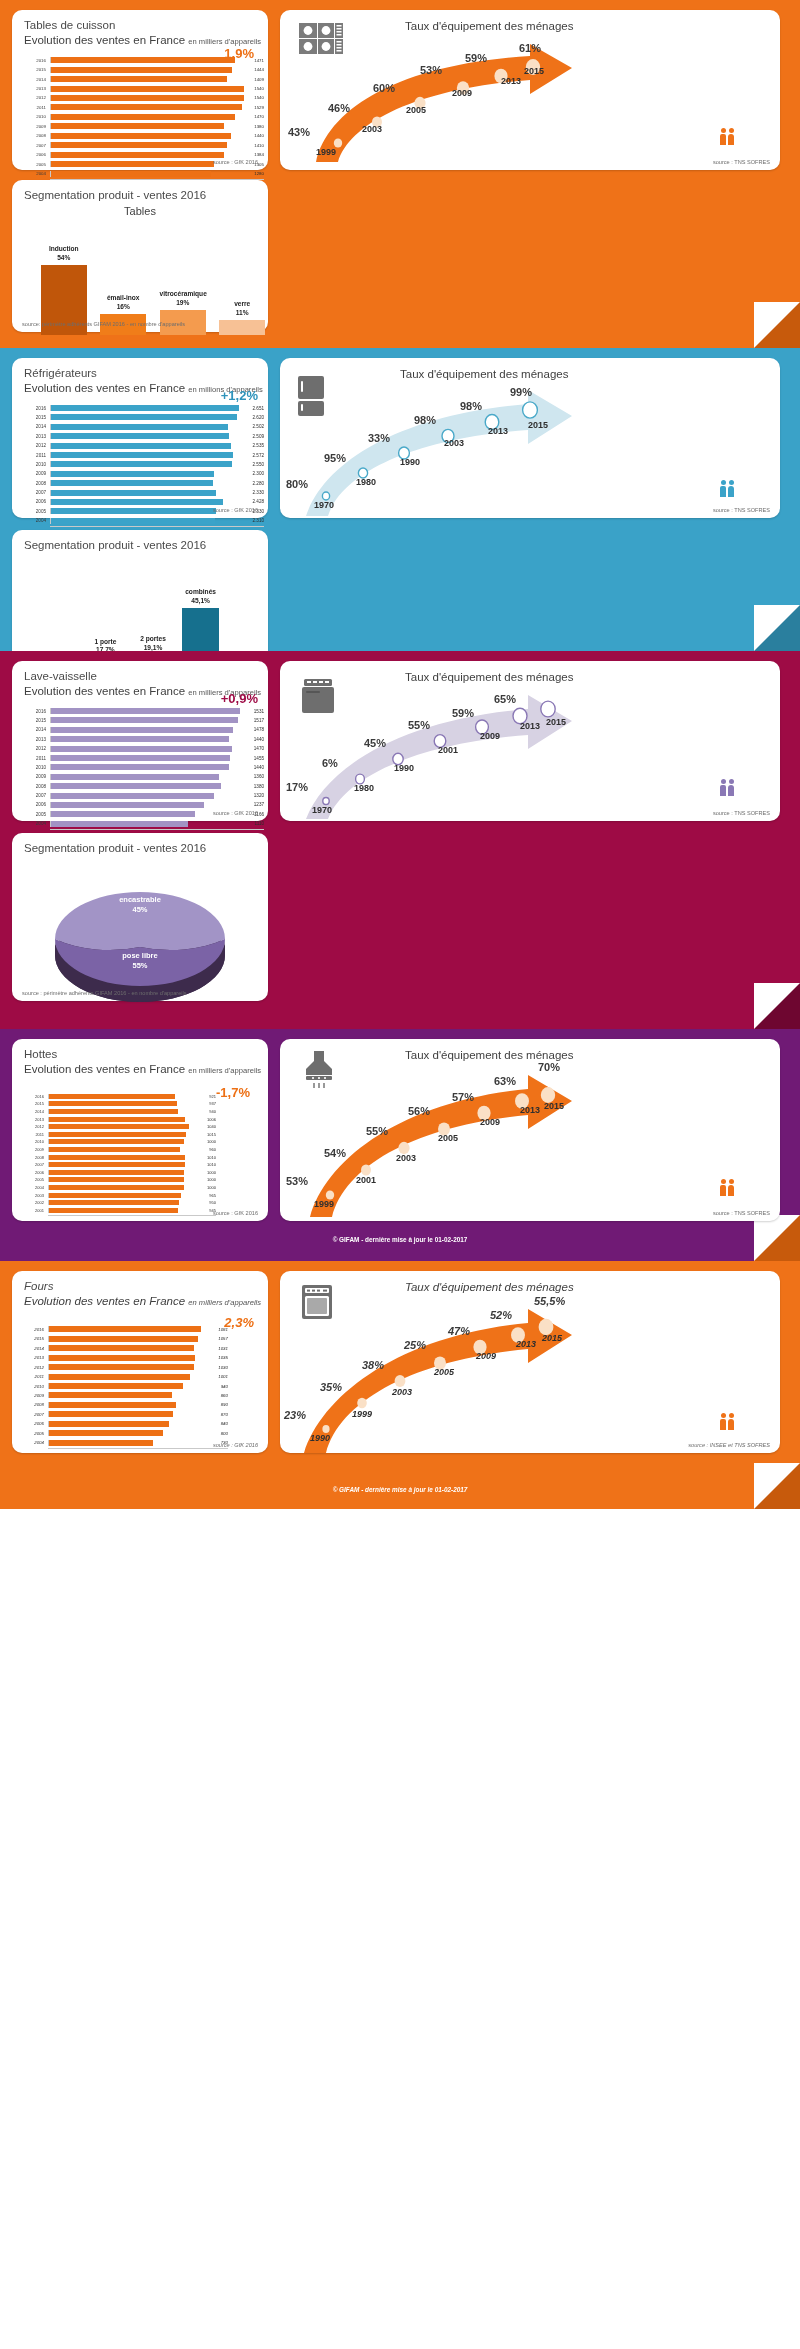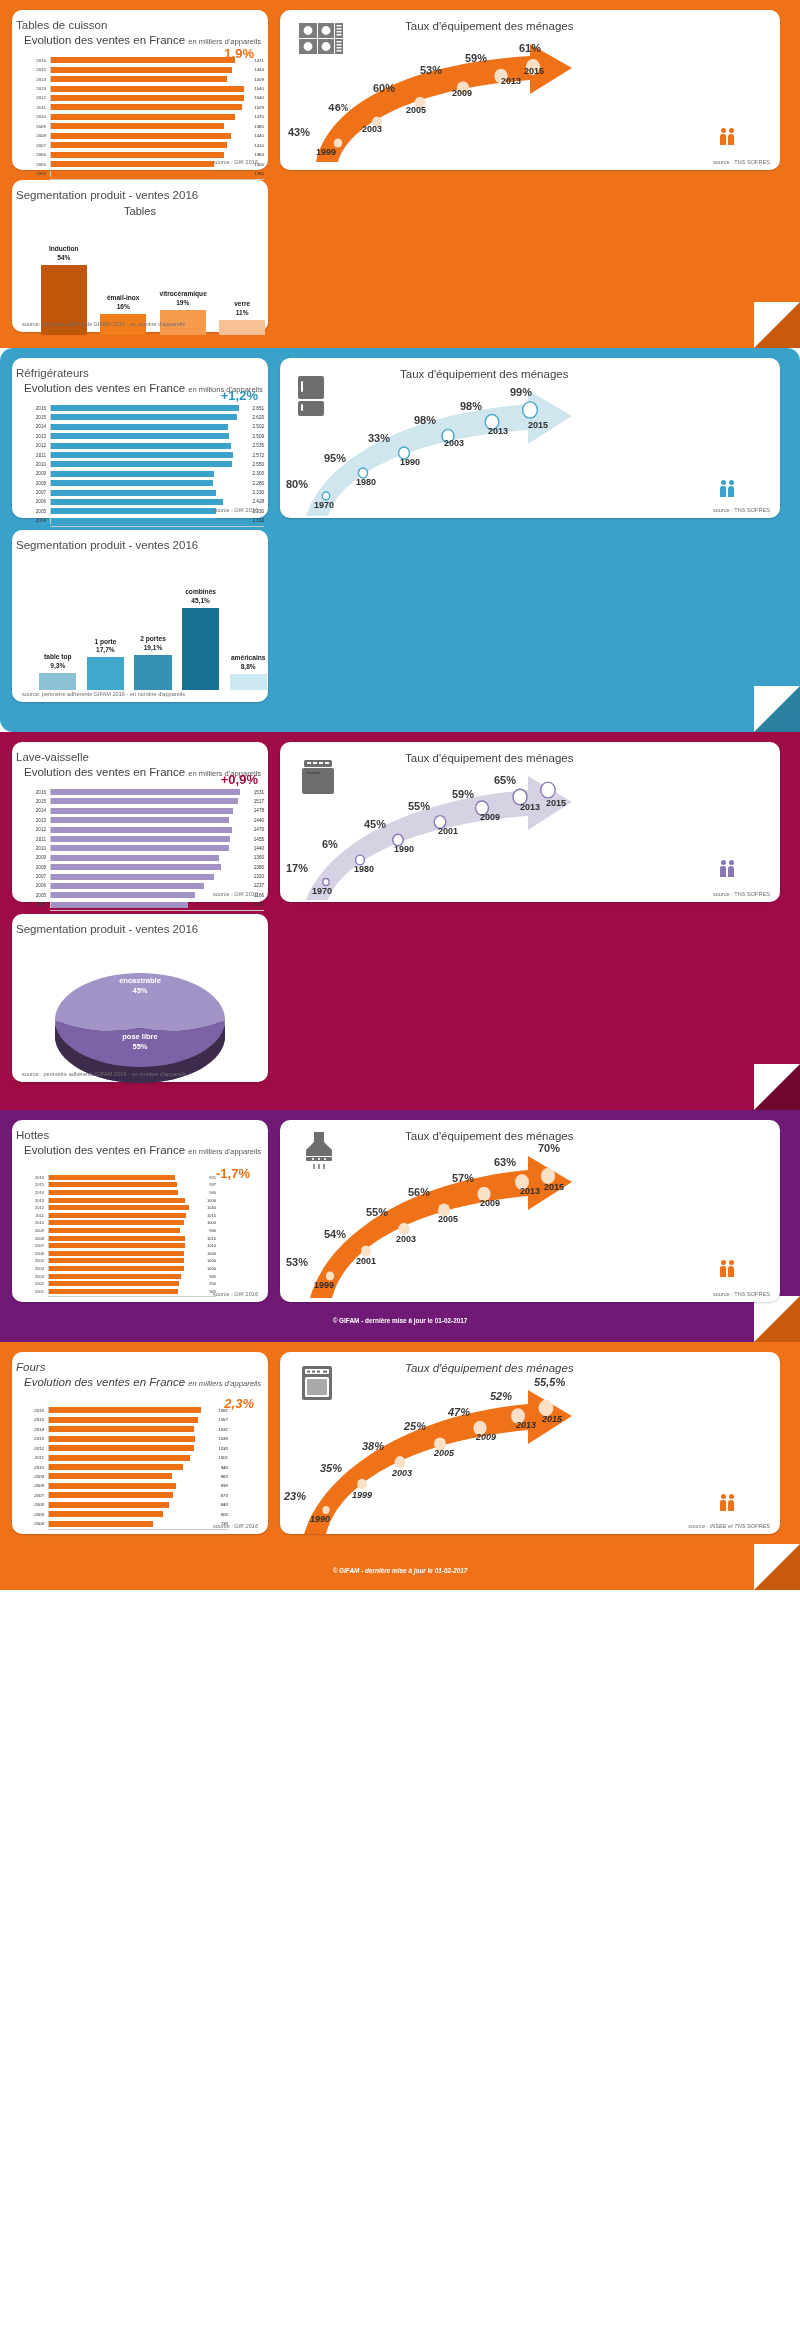--- a/index.html
+++ b/index.html
@@ -13,21 +13,21 @@
 
   
   .band { position: relative; width: 800px; }
 
   
   .card {
     background:#fff; border-radius:10px; position:relative;
     box-shadow: 0 1px 2px rgba(0,0,0,.18);
   }
   .card-title {
-    font-size: 11.5px; color:#4a4a4a; padding: 8px 0 0 4px; line-height:1.35;
+    font-size: 11.5px; color:#4a4a4a; padding: 8px 0 0 12px; line-height:1.35;
     font-weight:400;
   }
   .card-sub { font-size: 11.5px; color:#3f3f3f; padding: 0 0 0 12px; }
   .card-sub .unit { font-size: 7.6px; color:#555; }
   .pct-badge {
     position:absolute; font-weight:bold; font-size:13px;
   }
   .src {
     position:absolute; right:10px; bottom:5px; font-size:5.6px; color:#6d6d6d;
   }
@@ -228,21 +228,21 @@
             <path d="M36 152 C 48 98, 120 54, 250 46 L 250 34 L 292 58 L 250 84 L 250 70 C 140 78, 70 112, 58 152 Z" fill="#ef7218"></path>
             <ellipse cx="58" cy="133" rx="4.2" ry="4.620000000000001" fill="#fae0c6"></ellipse>
             <ellipse cx="97" cy="112" rx="5" ry="5.5" fill="#fae0c6"></ellipse>
             <ellipse cx="140" cy="93" rx="5.6" ry="6.16" fill="#fae0c6"></ellipse>
             <ellipse cx="183" cy="78" rx="6.2" ry="6.820000000000001" fill="#fae0c6"></ellipse>
             <ellipse cx="221" cy="66" rx="6.6" ry="7.26" fill="#fae0c6"></ellipse>
             <ellipse cx="253" cy="57" rx="7.2" ry="7.920000000000001" fill="#fae0c6"></ellipse>
           </svg>
           <div class="dotlabel" style="left: 8px; top: 116px; font-size: 11px;">43%</div>
           <div class="yrlabel" style="left: 36px; top: 137px; font-size: 9px;">1999</div>
-          <div class="dotlabel" style="left: 48px; top: 92px; font-size: 11px; font-family: Liberation Mono, monospace;">46%</div>
+          <div class="dotlabel" style="left: 48px; top: 92px; font-size: 11px;">46%</div>
           <div class="yrlabel" style="left: 82px; top: 114px; font-size: 9px;">2003</div>
           <div class="dotlabel" style="left: 93px; top: 72px; font-size: 11px;">60%</div>
           <div class="yrlabel" style="left: 126px; top: 95px; font-size: 9px;">2005</div>
           <div class="dotlabel" style="left: 140px; top: 54px; font-size: 11px;">53%</div>
           <div class="yrlabel" style="left: 172px; top: 78px; font-size: 9px;">2009</div>
           <div class="dotlabel" style="left: 185px; top: 42px; font-size: 11px;">59%</div>
           <div class="yrlabel" style="left: 221px; top: 66px; font-size: 9px;">2013</div>
           <div class="dotlabel" style="left: 239px; top: 32px; font-size: 11px;">61%</div>
           <div class="yrlabel" style="left: 244px; top: 56px; font-size: 9px;">2015</div>
         </div>
@@ -276,21 +276,21 @@
           </div>
           <div class="vbar-wrap" style="left: 193.045px; width: 46.41px;">
             <div class="vbar-lab"><span>verre</span><br><span>11%</span></div>
             <div class="vbar" style="height: 14.2593px; background: rgb(247, 193, 149);"></div>
           </div>
         </div>
         <div class="src-left">source: périmètre adhérents GIFAM 2016 - en nombre d'appareils</div>
       </div>
       <div class="copy" style="position: absolute; left: 280px; right: 40px; top: 120px;">© GIFAM - dernière mise à jour le 01-02-2017</div>
     </div>
-    <div class="band" style="background: rgb(58, 162, 200); height: 384px; position: relative; border-radius: 13px;">
+    <div class="band" style="background: rgb(58, 162, 200); height: 303px; position: relative;">
       <div style="position: absolute; right: 0px; bottom: 0px; width: 46px; height: 46px; background: rgb(255, 255, 255);"></div>
       <div style="position: absolute; right: 0px; bottom: 0px; width: 0px; height: 0px; border-style: solid; border-width: 0px 0px 46px 46px; border-color: transparent transparent rgb(42, 127, 158);"></div>
       <div class="card" style="position: absolute; left: 12px; top: 10px; width: 256px; height: 160px;">
         <div class="card-title">Réfrigérateurs</div>
         <div class="card-sub"><span>Evolution des ventes en France</span> <span class="unit">en millions d'appareils</span></div>
         <div class="pct-badge" style="color: rgb(46, 147, 187); right: 10px; top: 30px;">+1,2%</div>
         <div class="hbars" style="position: absolute; left: 8px; right: 4px; top: 42px;">
           <div class="hrow" style="height: 8.1px; margin-bottom: 1.3px;">
             <div class="yr" style="width: 30px; font-size: 4.6px;">2016</div>
             <div style="flex: 1 1 0%; display: flex; align-items: center;">

